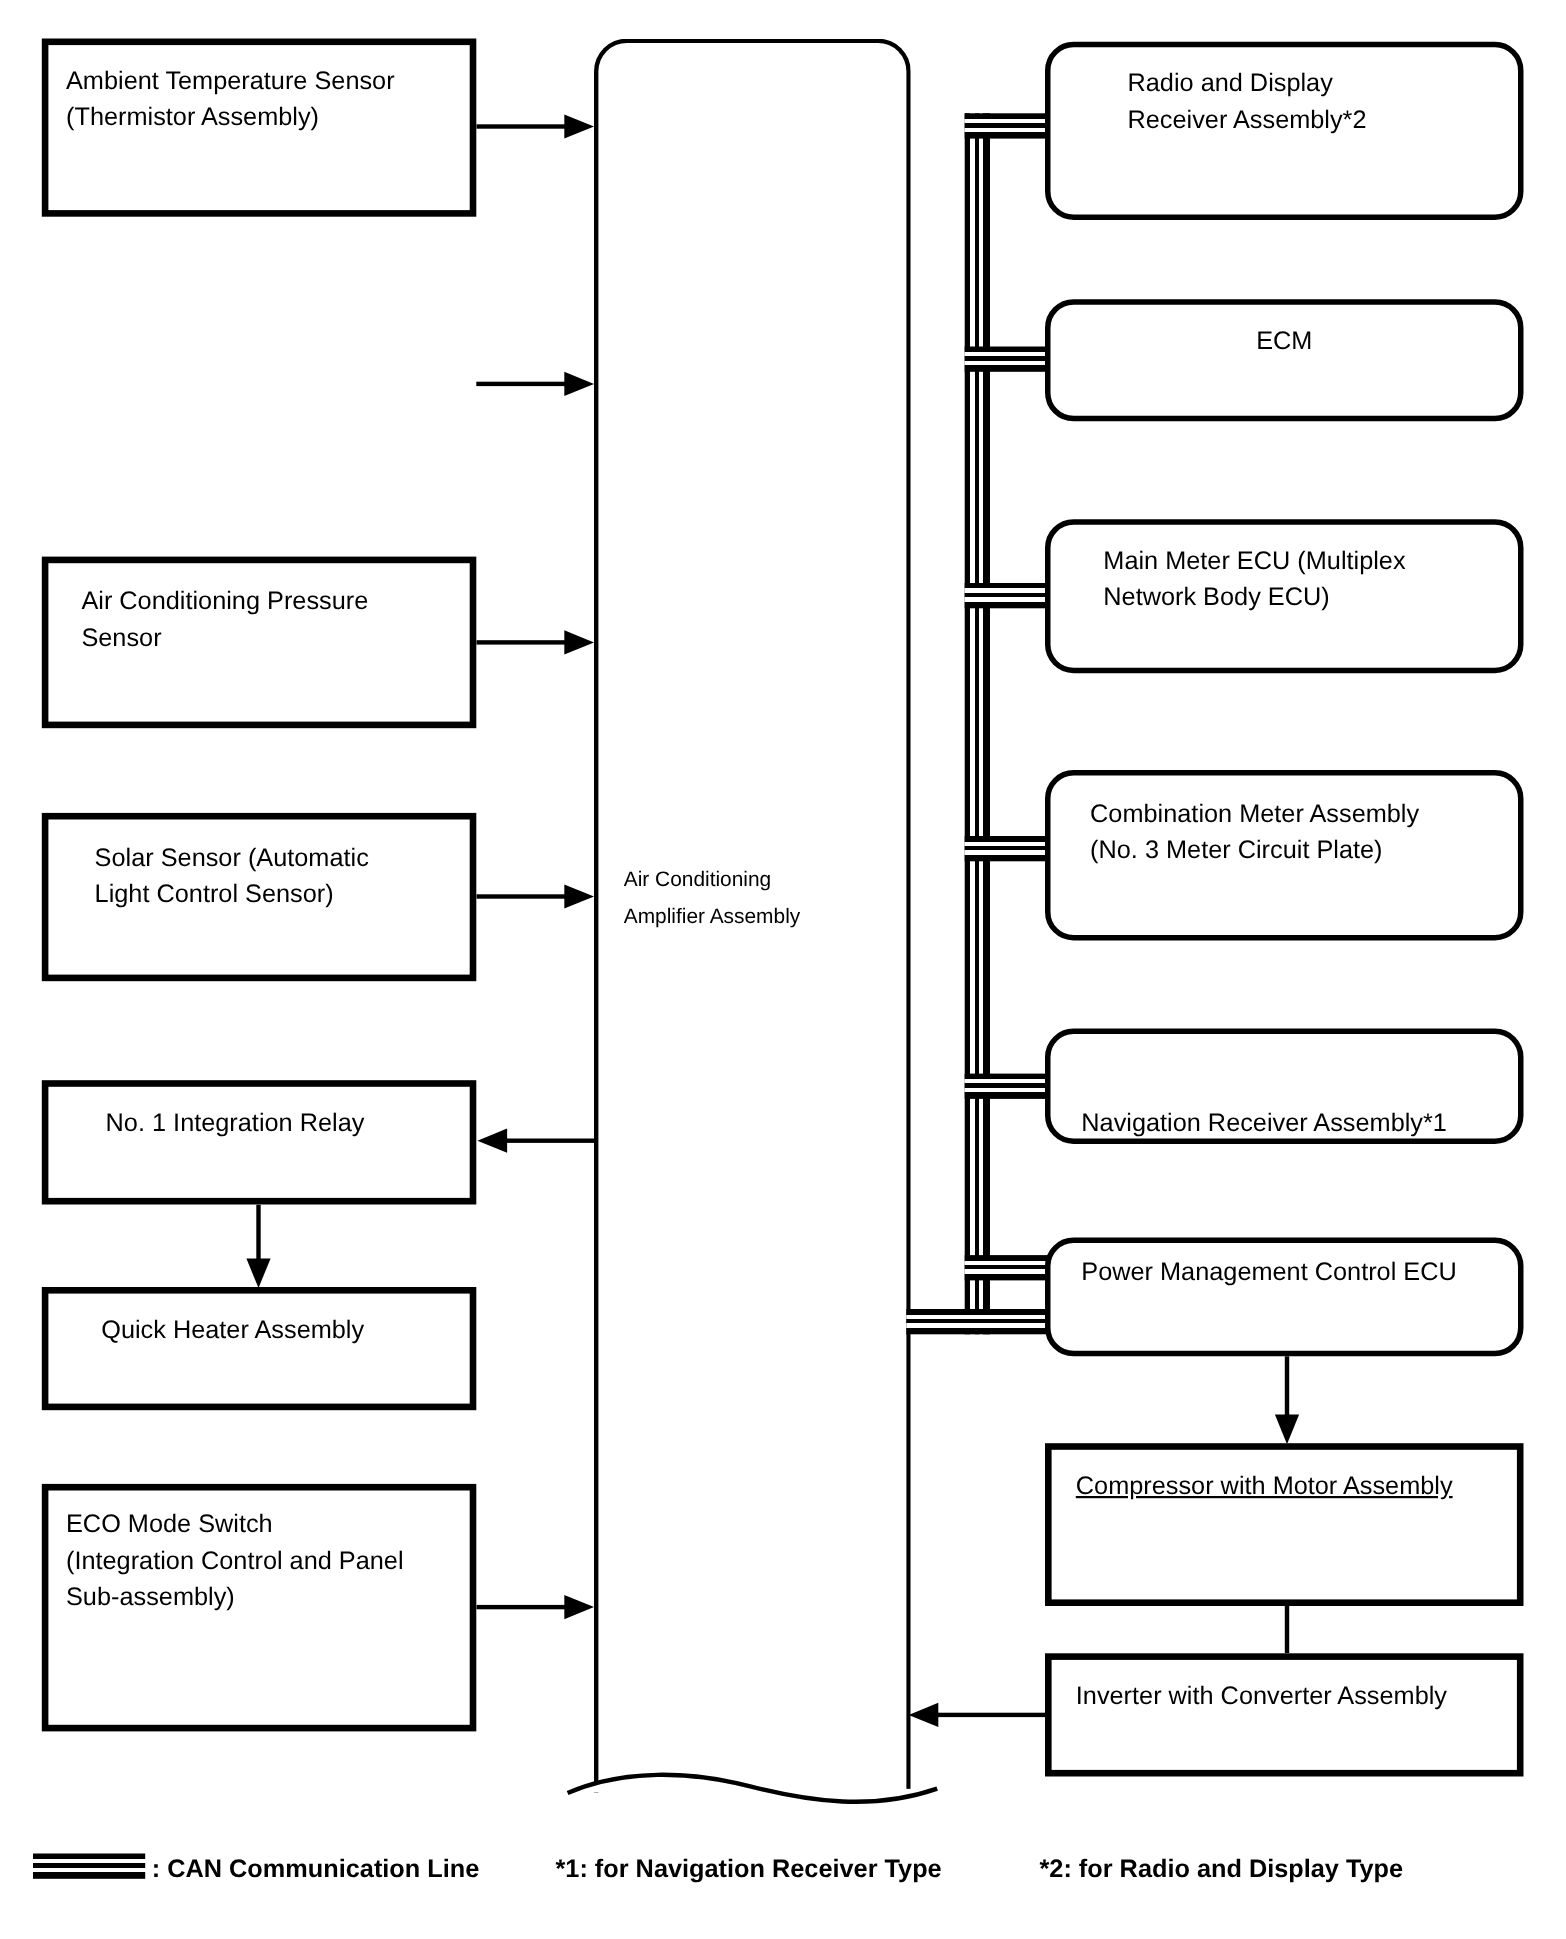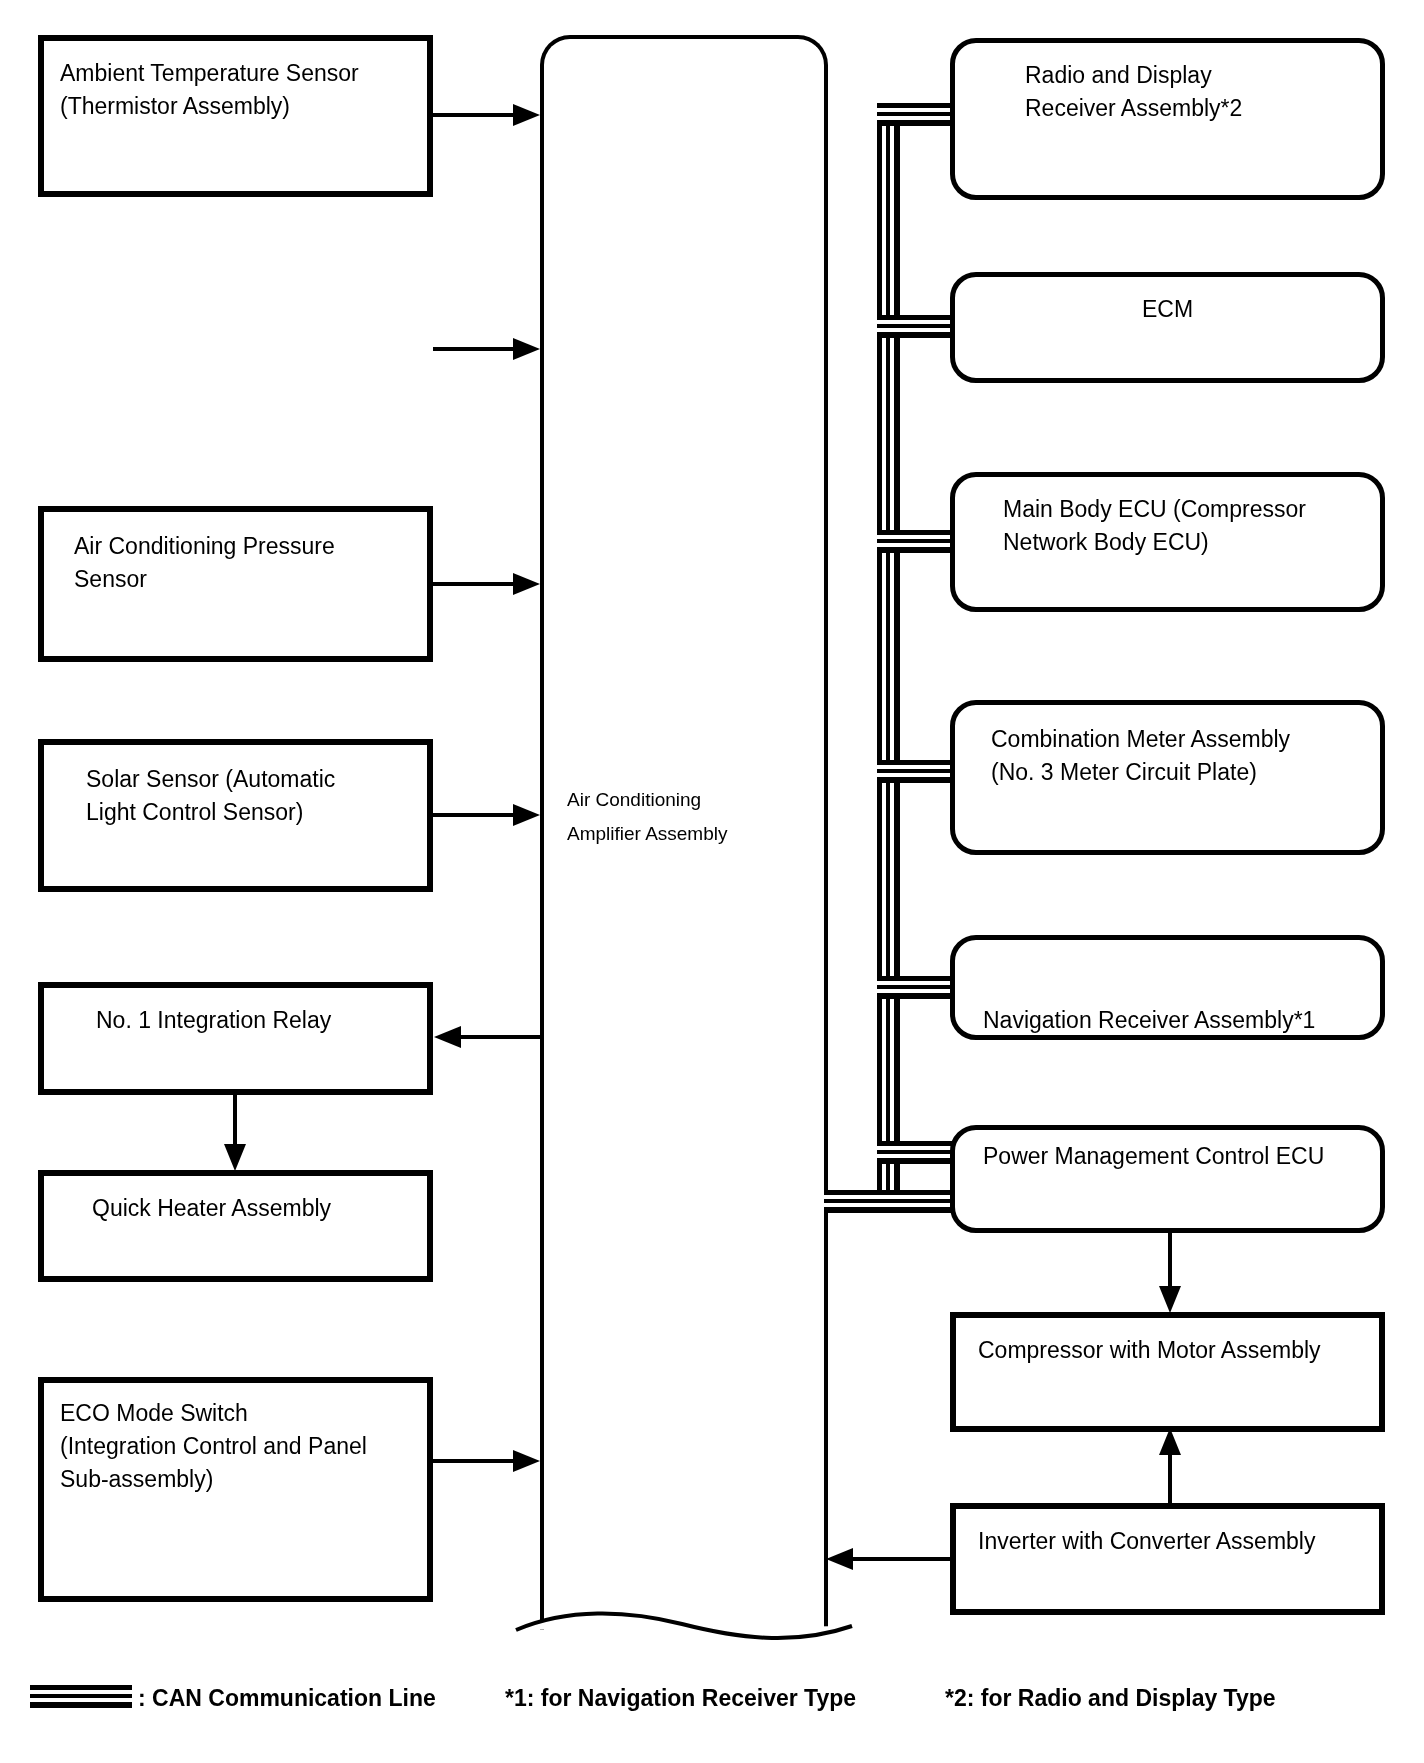--- a/index.html
+++ b/index.html
@@ -95,48 +95,48 @@
   <div class="box" style="left:38px;top:739px;width:395px;height:153px;">
     <div class="label" style="padding:18px 10px 0 42px;">Solar Sensor (Automatic
 Light Control Sensor)</div>
   </div>
   <div class="box" style="left:38px;top:982px;width:395px;height:113px;">
     <div class="label" style="padding:16px 10px 0 52px;">No. 1 Integration Relay</div>
   </div>
   <div class="box" style="left:38px;top:1170px;width:395px;height:112px;">
     <div class="label" style="padding:16px 10px 0 48px;">Quick Heater Assembly</div>
   </div>
-  <div class="box" style="left:38px;top:1349px;width:395px;height:225px;margin-top:28px;">
+  <div class="box" style="left:38px;top:1349px;width:395px;height:225px;">
     <div class="label" style="padding:14px 10px 0 16px;">ECO Mode Switch
 (Integration Control and Panel
 Sub-assembly)</div>
   </div>
 
   <div class="box rbox" style="left:950px;top:38px;width:435px;height:162px;">
     <div class="label" style="padding:16px 10px 0 70px;">Radio and Display
 Receiver Assembly*2</div>
   </div>
   <div class="box rbox" style="left:950px;top:272px;width:435px;height:111px;">
     <div class="label" style="padding:16px 0 0 0;text-align:center;">ECM</div>
   </div>
   <div class="box rbox" style="left:950px;top:472px;width:435px;height:140px;">
-    <div class="label" style="padding:16px 10px 0 48px;">Main Body ECU (Compressor
+    <div class="label" style="padding:16px 10px 0 48px;">Main Meter ECU (Multiplex
 Network Body ECU)</div>
   </div>
   <div class="box rbox" style="left:950px;top:700px;width:435px;height:155px;">
     <div class="label" style="padding:18px 10px 0 36px;">Combination Meter Assembly
 (No. 3 Meter Circuit Plate)</div>
   </div>
   <div class="box rbox" style="left:950px;top:935px;width:435px;height:105px;">
     <div class="label" style="padding:16px 10px 0 28px;margin-top:48px;">Navigation Receiver Assembly*1</div>
   </div>
   <div class="box rbox" style="left:950px;top:1125px;width:435px;height:108px;">
     <div class="label" style="padding:10px 10px 0 28px;">Power Management Control ECU</div>
   </div>
-  <div class="box sq" style="left:950px;top:1312px;width:435px;height:120px;">
+  <div class="box sq" style="left:950px;top:1312px;width:435px;height:148px;text-decoration:underline;">
     <div class="label" style="padding:16px 10px 0 22px;">Compressor with Motor Assembly</div>
   </div>
   <div class="box sq" style="left:950px;top:1503px;width:435px;height:112px;">
     <div class="label" style="padding:16px 10px 0 22px;">Inverter with Converter Assembly</div>
   </div>
 
   <div class="hline" style="left:433px;top:113px;width:84px;"></div>
   <div class="head head-right" style="left:513px;top:104px;"></div>
 
   <div class="hline" style="left:433px;top:347px;width:84px;"></div>

